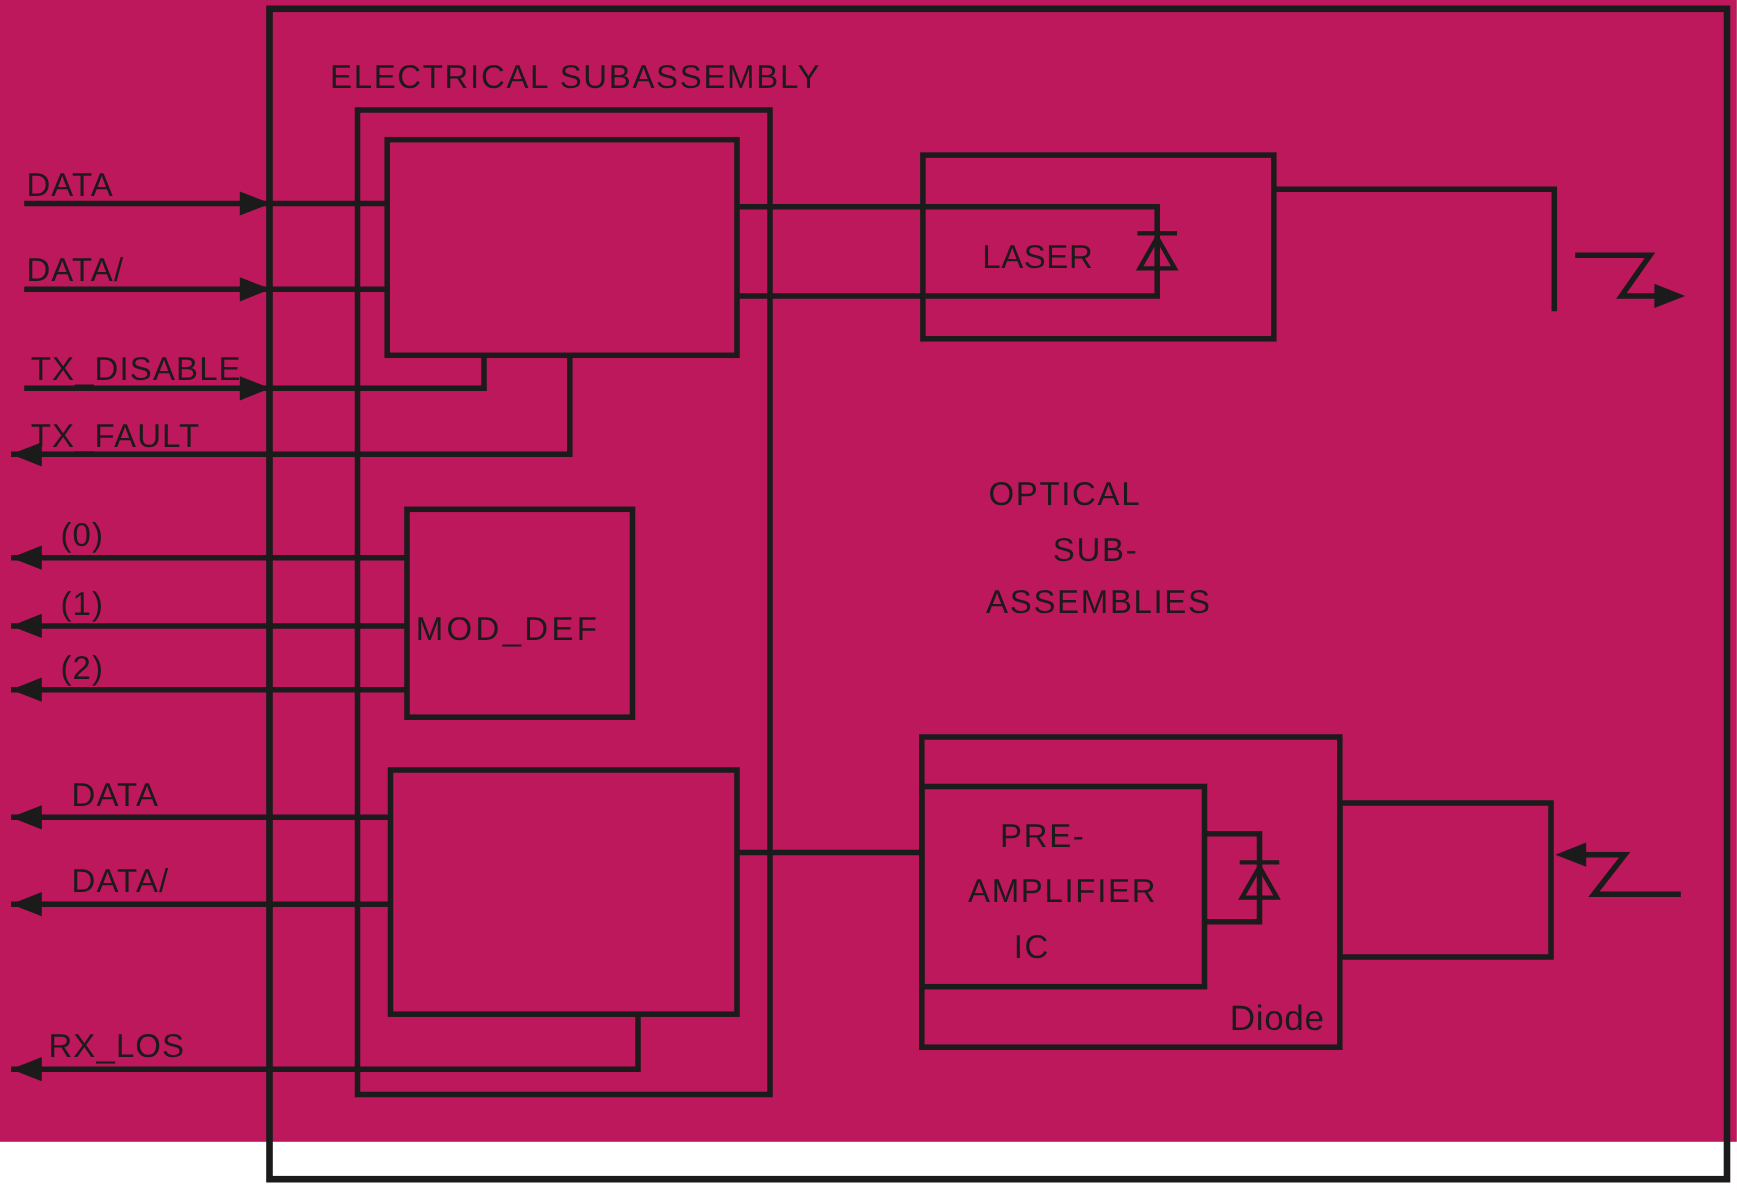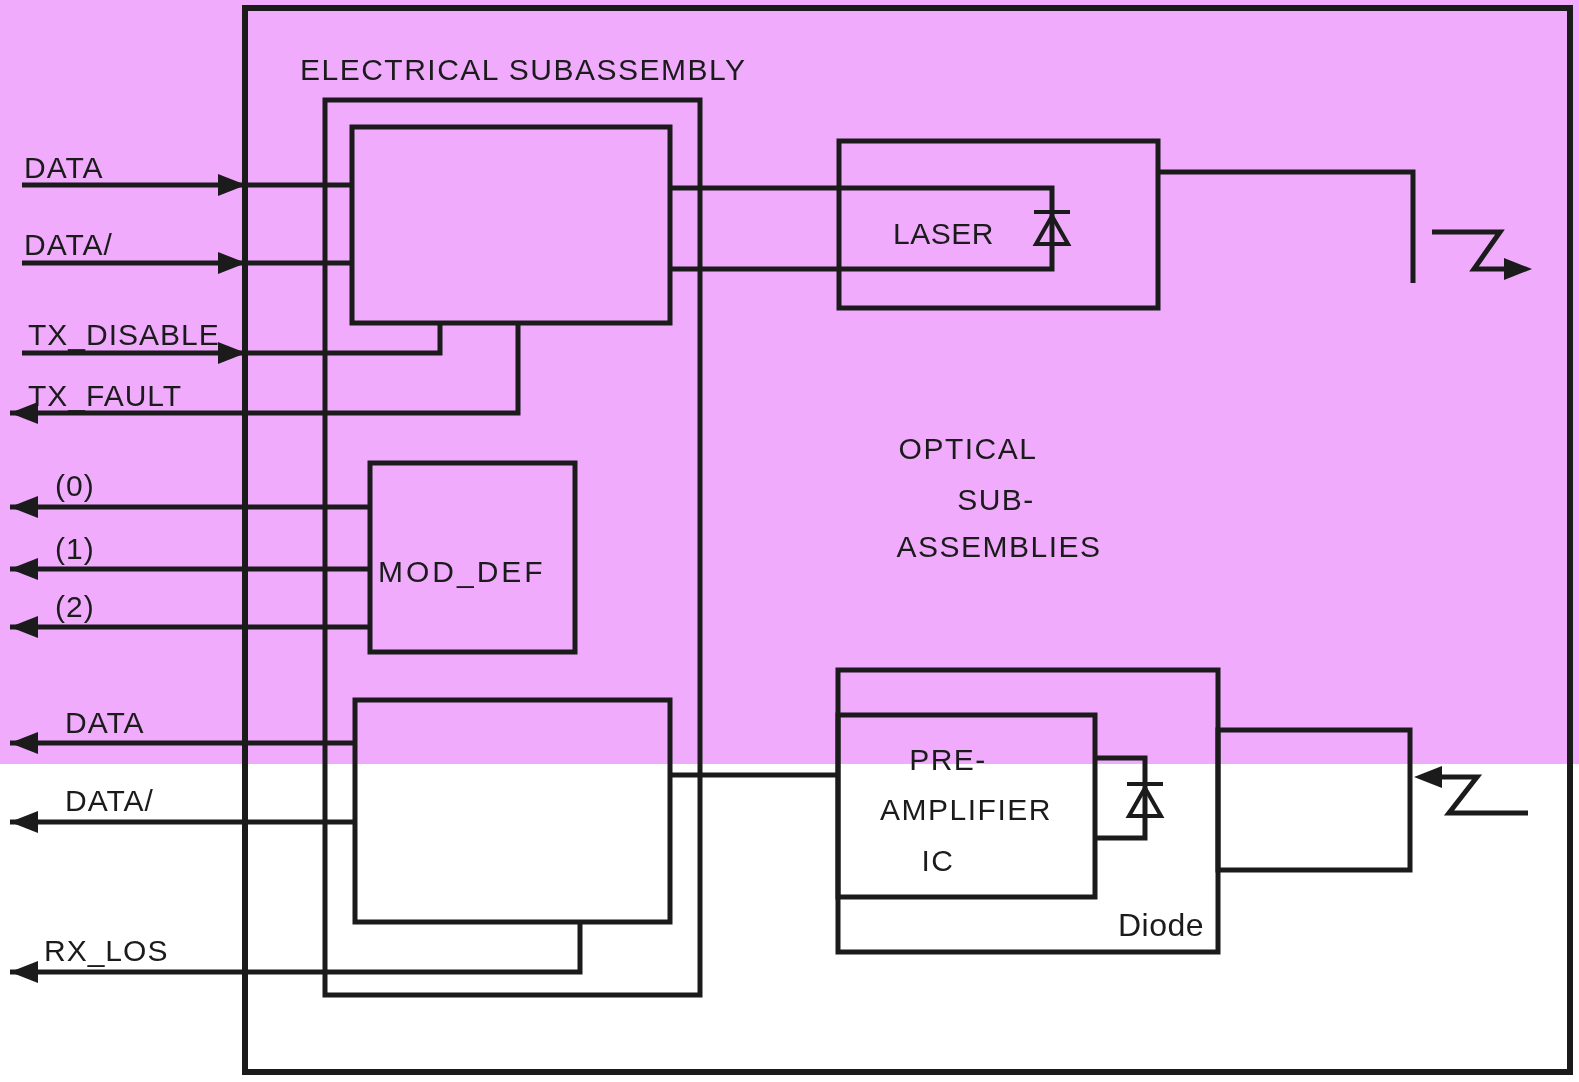--- a/index.html
+++ b/index.html
@@ -6,22 +6,22 @@
     margin: 0;
     padding: 0;
     background: #ffffff;
     width: 1579px;
     height: 1082px;
     overflow: hidden;
   }
   .stage {
     position: relative;
     width: 1579px;
-    height: 764px;
-    background: #f0abfc;
+    height: 1038px;
+    background: #be185d;
     font-family: "Liberation Sans", sans-serif;
   }
   svg { display: block; }
   .box {
     fill: none;
     stroke: #1b1b1b;
     stroke-width: 5;
   }
   .outer {
     stroke-width: 6;

